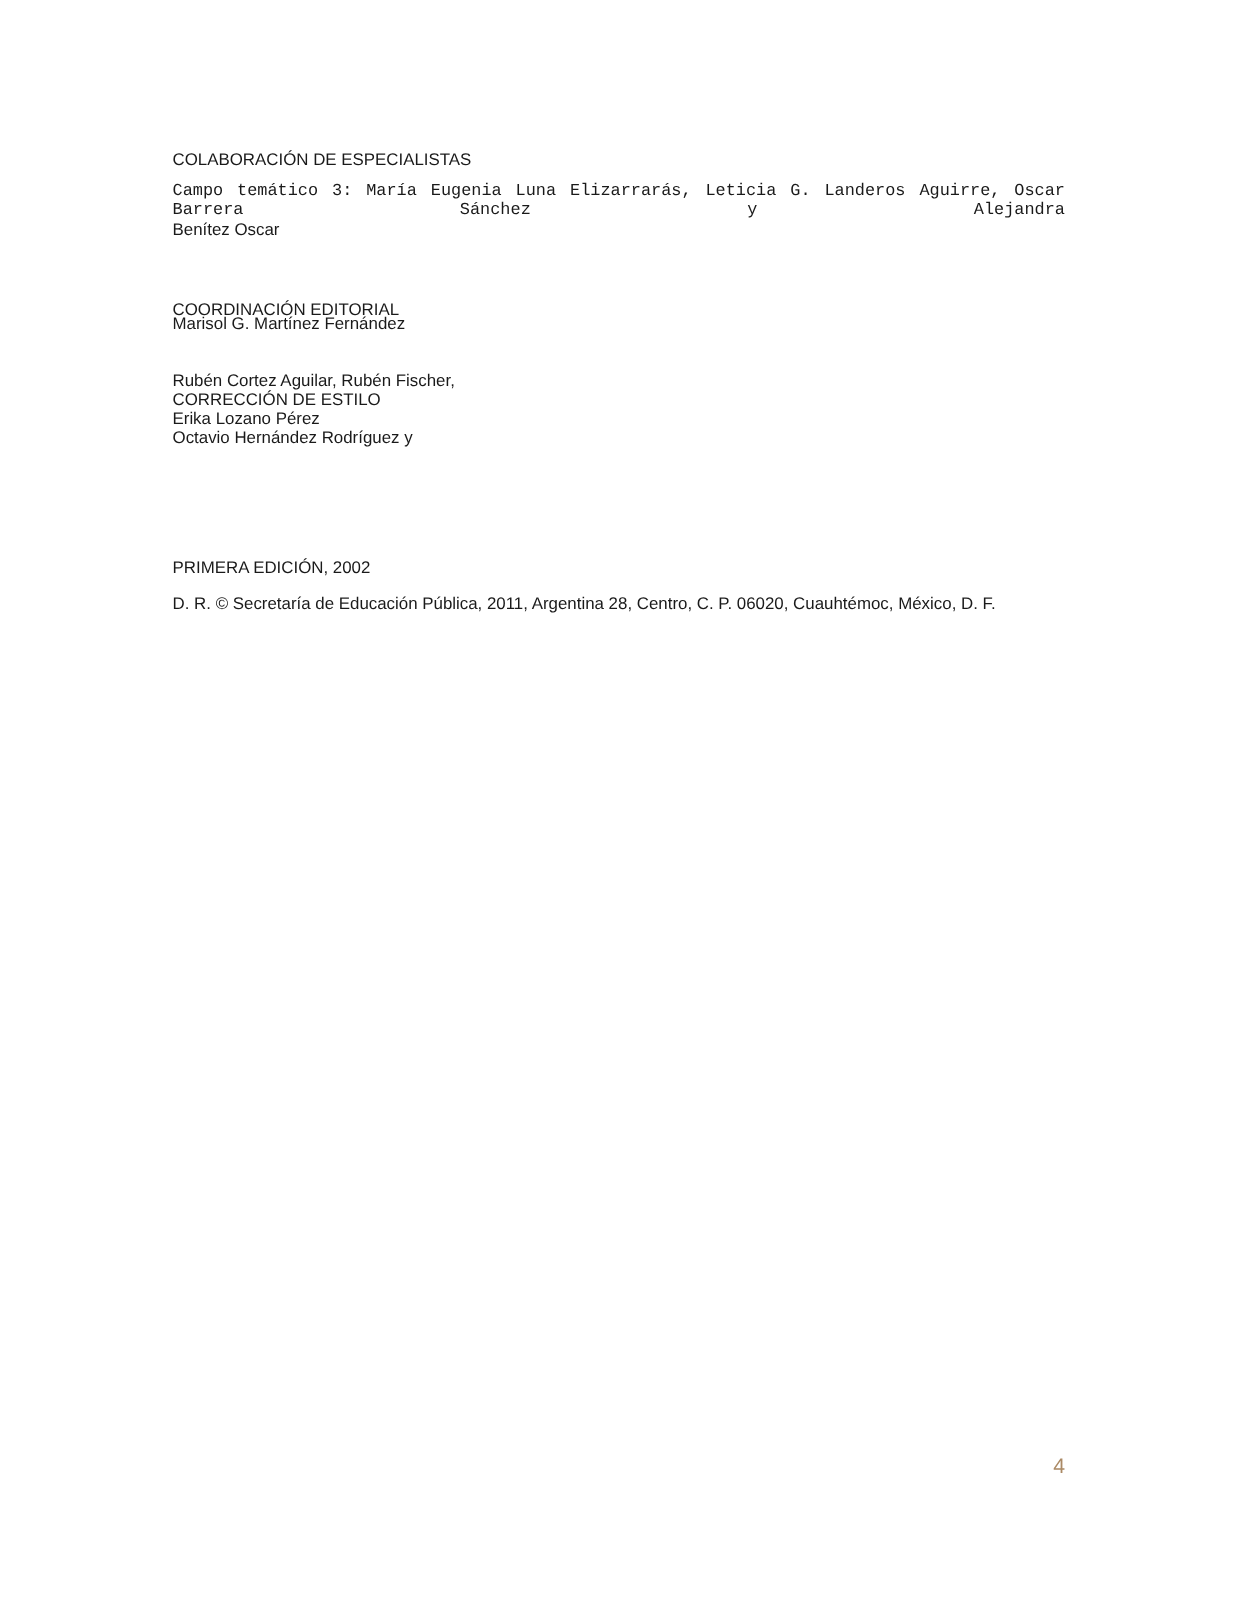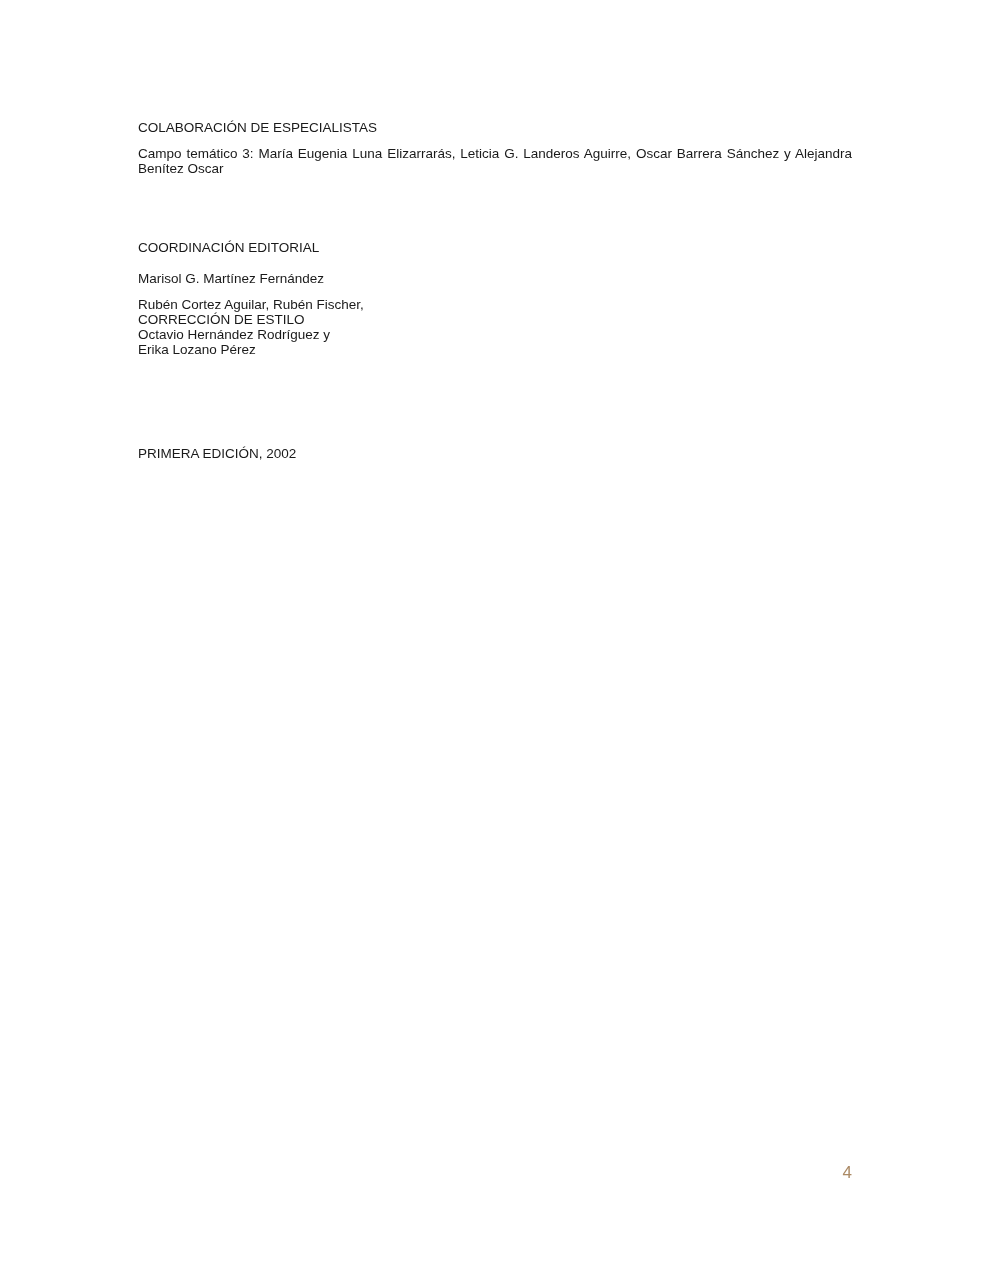--- a/index.html
+++ b/index.html
@@ -19,20 +19,21 @@
     overflow: hidden;
   }
   .block {
     position: absolute;
     left: 138px;
     width: 714px;
   }
   .justify-last {
     text-align: justify;
     text-align-last: justify;
+    font-family: Liberation Mono, monospace;
   }
   .prewrap {
     white-space: pre-wrap;
   }
   .page-number {
     position: absolute;
     right: 138px;
     top: 1163px;
     font-size: 17px;
     line-height: 19px;
@@ -47,29 +48,30 @@
   <div class="block" style="top:120px">COLABORACIÓN DE ESPECIALISTAS</div>
 
   <div class="block" style="top:146px">
     <div class="justify-last">Campo temático 3: María Eugenia Luna Elizarrarás, Leticia G. Landeros Aguirre, Oscar Barrera Sánchez y Alejandra</div>
     <div>Benítez Oscar</div>
   </div>
 
 
   <div class="block" style="top:240px">COORDINACIÓN EDITORIAL</div>
 
-  <div class="block" style="top:271px">Marisol G. Martínez Fernández</div>
+  <div class="block" style="top:251px">Marisol G. Martínez Fernández</div>
 
   <div class="block" style="top:297px">
     <div>Rubén Cortez Aguilar, Rubén Fischer,</div>
     <div>CORRECCIÓN DE ESTILO</div>
+    <div>Erika Lozano Pérez</div>
     <div>Octavio Hernández Rodríguez y</div>
-    <div>Erika Lozano Pérez</div>
   </div>
 
   <div class="block" style="top:446px">PRIMERA EDICIÓN, 2002</div>
 
+  <div class="block" style="top:475px">D. R. © Secretaría de Educación Pública, 2011, Argentina 28, Centro, C. P. 06020, Cuauhtémoc, México, D. F.</div>
 
 
 
   <div class="page-number" style="color: rgb(171, 138, 101);">4</div>
 
 </div>
 
 </body></html>

